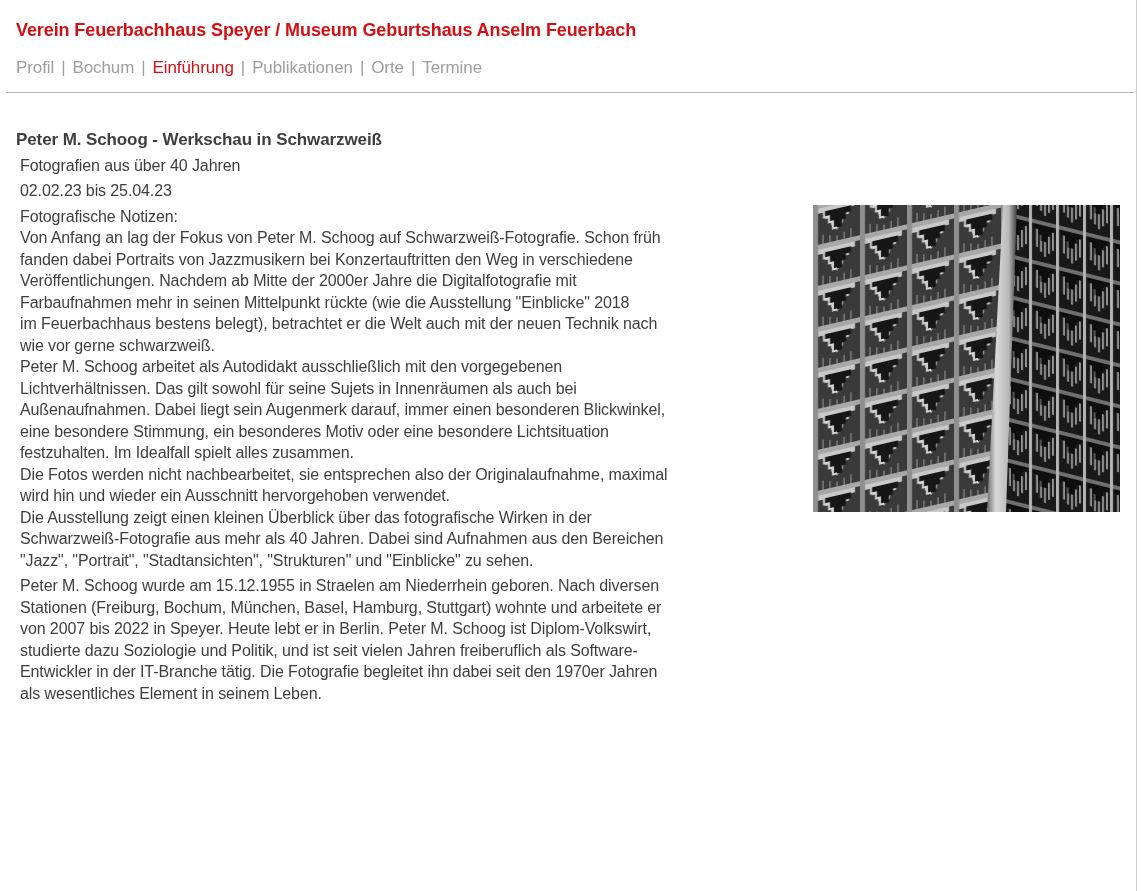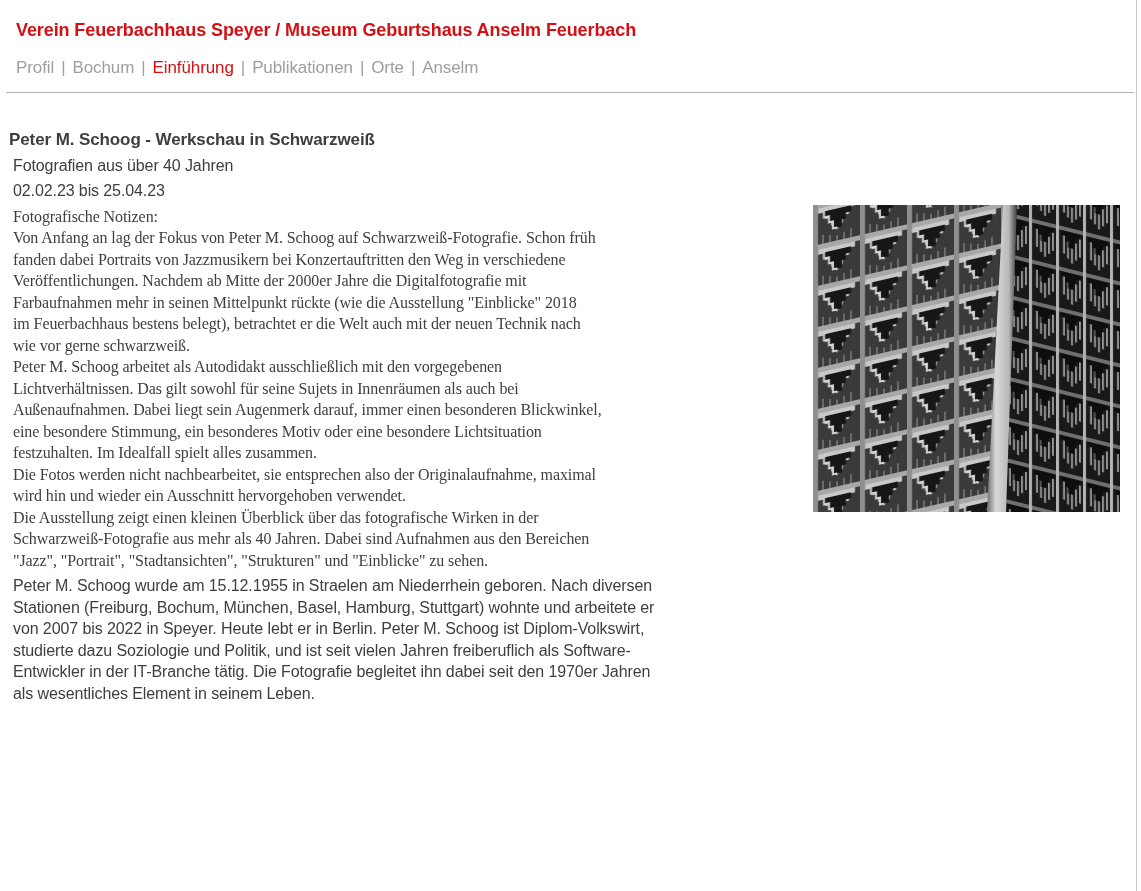--- a/index.html
+++ b/index.html
@@ -19,40 +19,40 @@
     text-decoration:none;white-space:pre;
   }
   .nav{position:absolute;left:16px;top:58px;font-size:17px;color:var(--nav-gray);white-space:pre;}
   .nav a{color:var(--nav-gray);text-decoration:none;text-align:center;}
   .nav a.active{color:var(--accent);}
   .sep{margin:0 7px;color:var(--nav-gray);}
 
   .rule{position:absolute;left:6px;top:92px;width:1128px;height:0;border-top:1px solid var(--rule);}
   .page-edge{position:absolute;left:1136px;top:0;width:1px;height:891px;background:var(--page-border);}
 
-  .article{position:absolute;left:9px;top:129px;width:792px;font-size:16px;line-height:21.5px;}
+  .article{position:absolute;left:16px;top:129px;width:792px;font-size:16px;line-height:21.5px;}
   .article .block{white-space:pre;margin:4px;}
   .art-title{font-weight:bold;font-size:17px;line-height:21.5px;white-space:pre;margin:0;}
   .subtitle{margin-top:15px;}
   .dates{margin-top:19px;}
   .events{margin-top:21px;}
-  .notes{margin-top:22px;font-family:Liberation Serif, serif;}
+  .notes{margin-top:22px;}
   .bio{margin-top:21px;}
 
   .photo{position:absolute;left:813px;top:205px;width:307px;height:307px;}
   .photo svg{display:block;width:307px;height:307px;}
 </style>
 </head>
 <body>
 
 <div class="page">
 
   <a class="site-title">Verein Feuerbachhaus Speyer / Museum Geburtshaus Anselm Feuerbach</a>
 
-  <div class="nav"><a>Profil</a><span class="sep">|</span><a>Bochum</a><span class="sep">|</span><a class="active">Einführung</a><span class="sep">|</span><a>Publikationen</a><span class="sep">|</span><a>Orte</a><span class="sep">|</span><a>Anselm</a></div>
+  <div class="nav"><a>Profil</a><span class="sep">|</span><a>Bochum</a><span class="sep">|</span><a class="active">Einführung</a><span class="sep">|</span><a>Publikationen</a><span class="sep">|</span><a>Orte</a><span class="sep">|</span><a>Termine</a></div>
 
   <div class="rule"></div>
   <div class="page-edge"></div>
 
   <div class="article">
     <p class="art-title">Peter M. Schoog - Werkschau in Schwarzweiß</p>
     <p class="block subtitle">Fotografien aus über 40 Jahren</p>
     <p class="block dates">02.02.23 bis 25.04.23</p>
     <p class="block notes">Fotografische Notizen:
 Von Anfang an lag der Fokus von Peter M. Schoog auf Schwarzweiß-Fotografie. Schon früh

